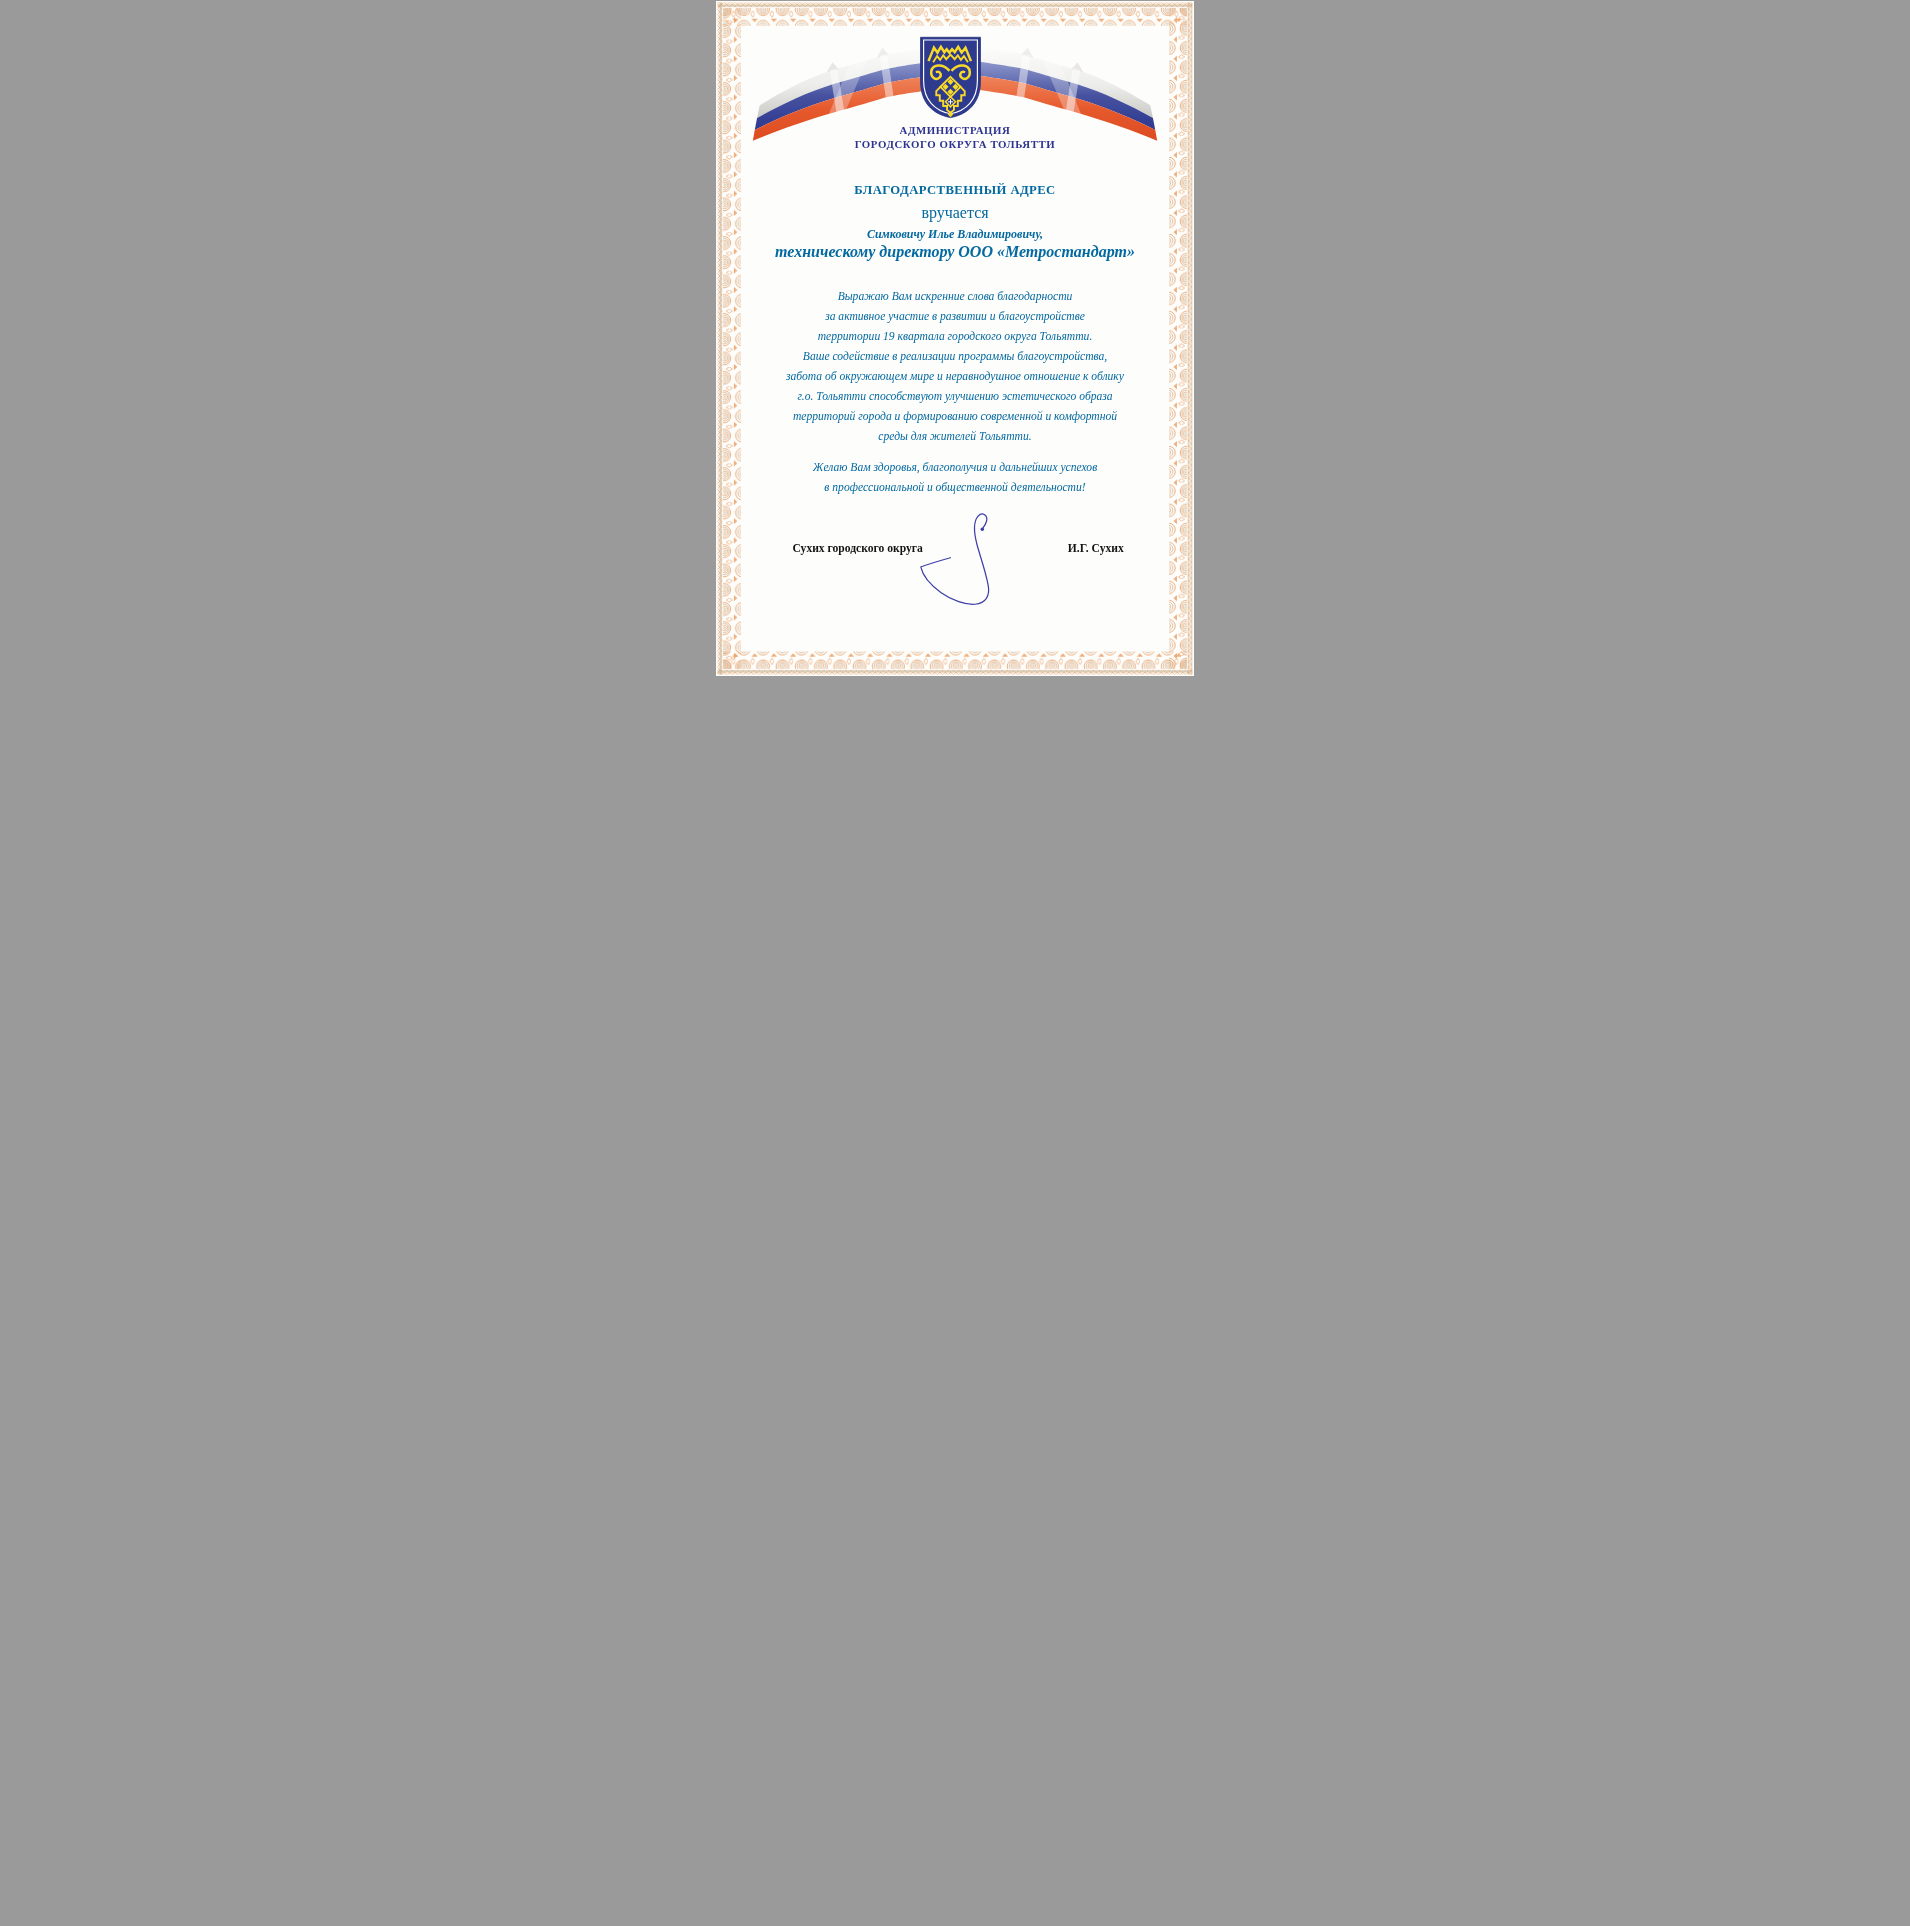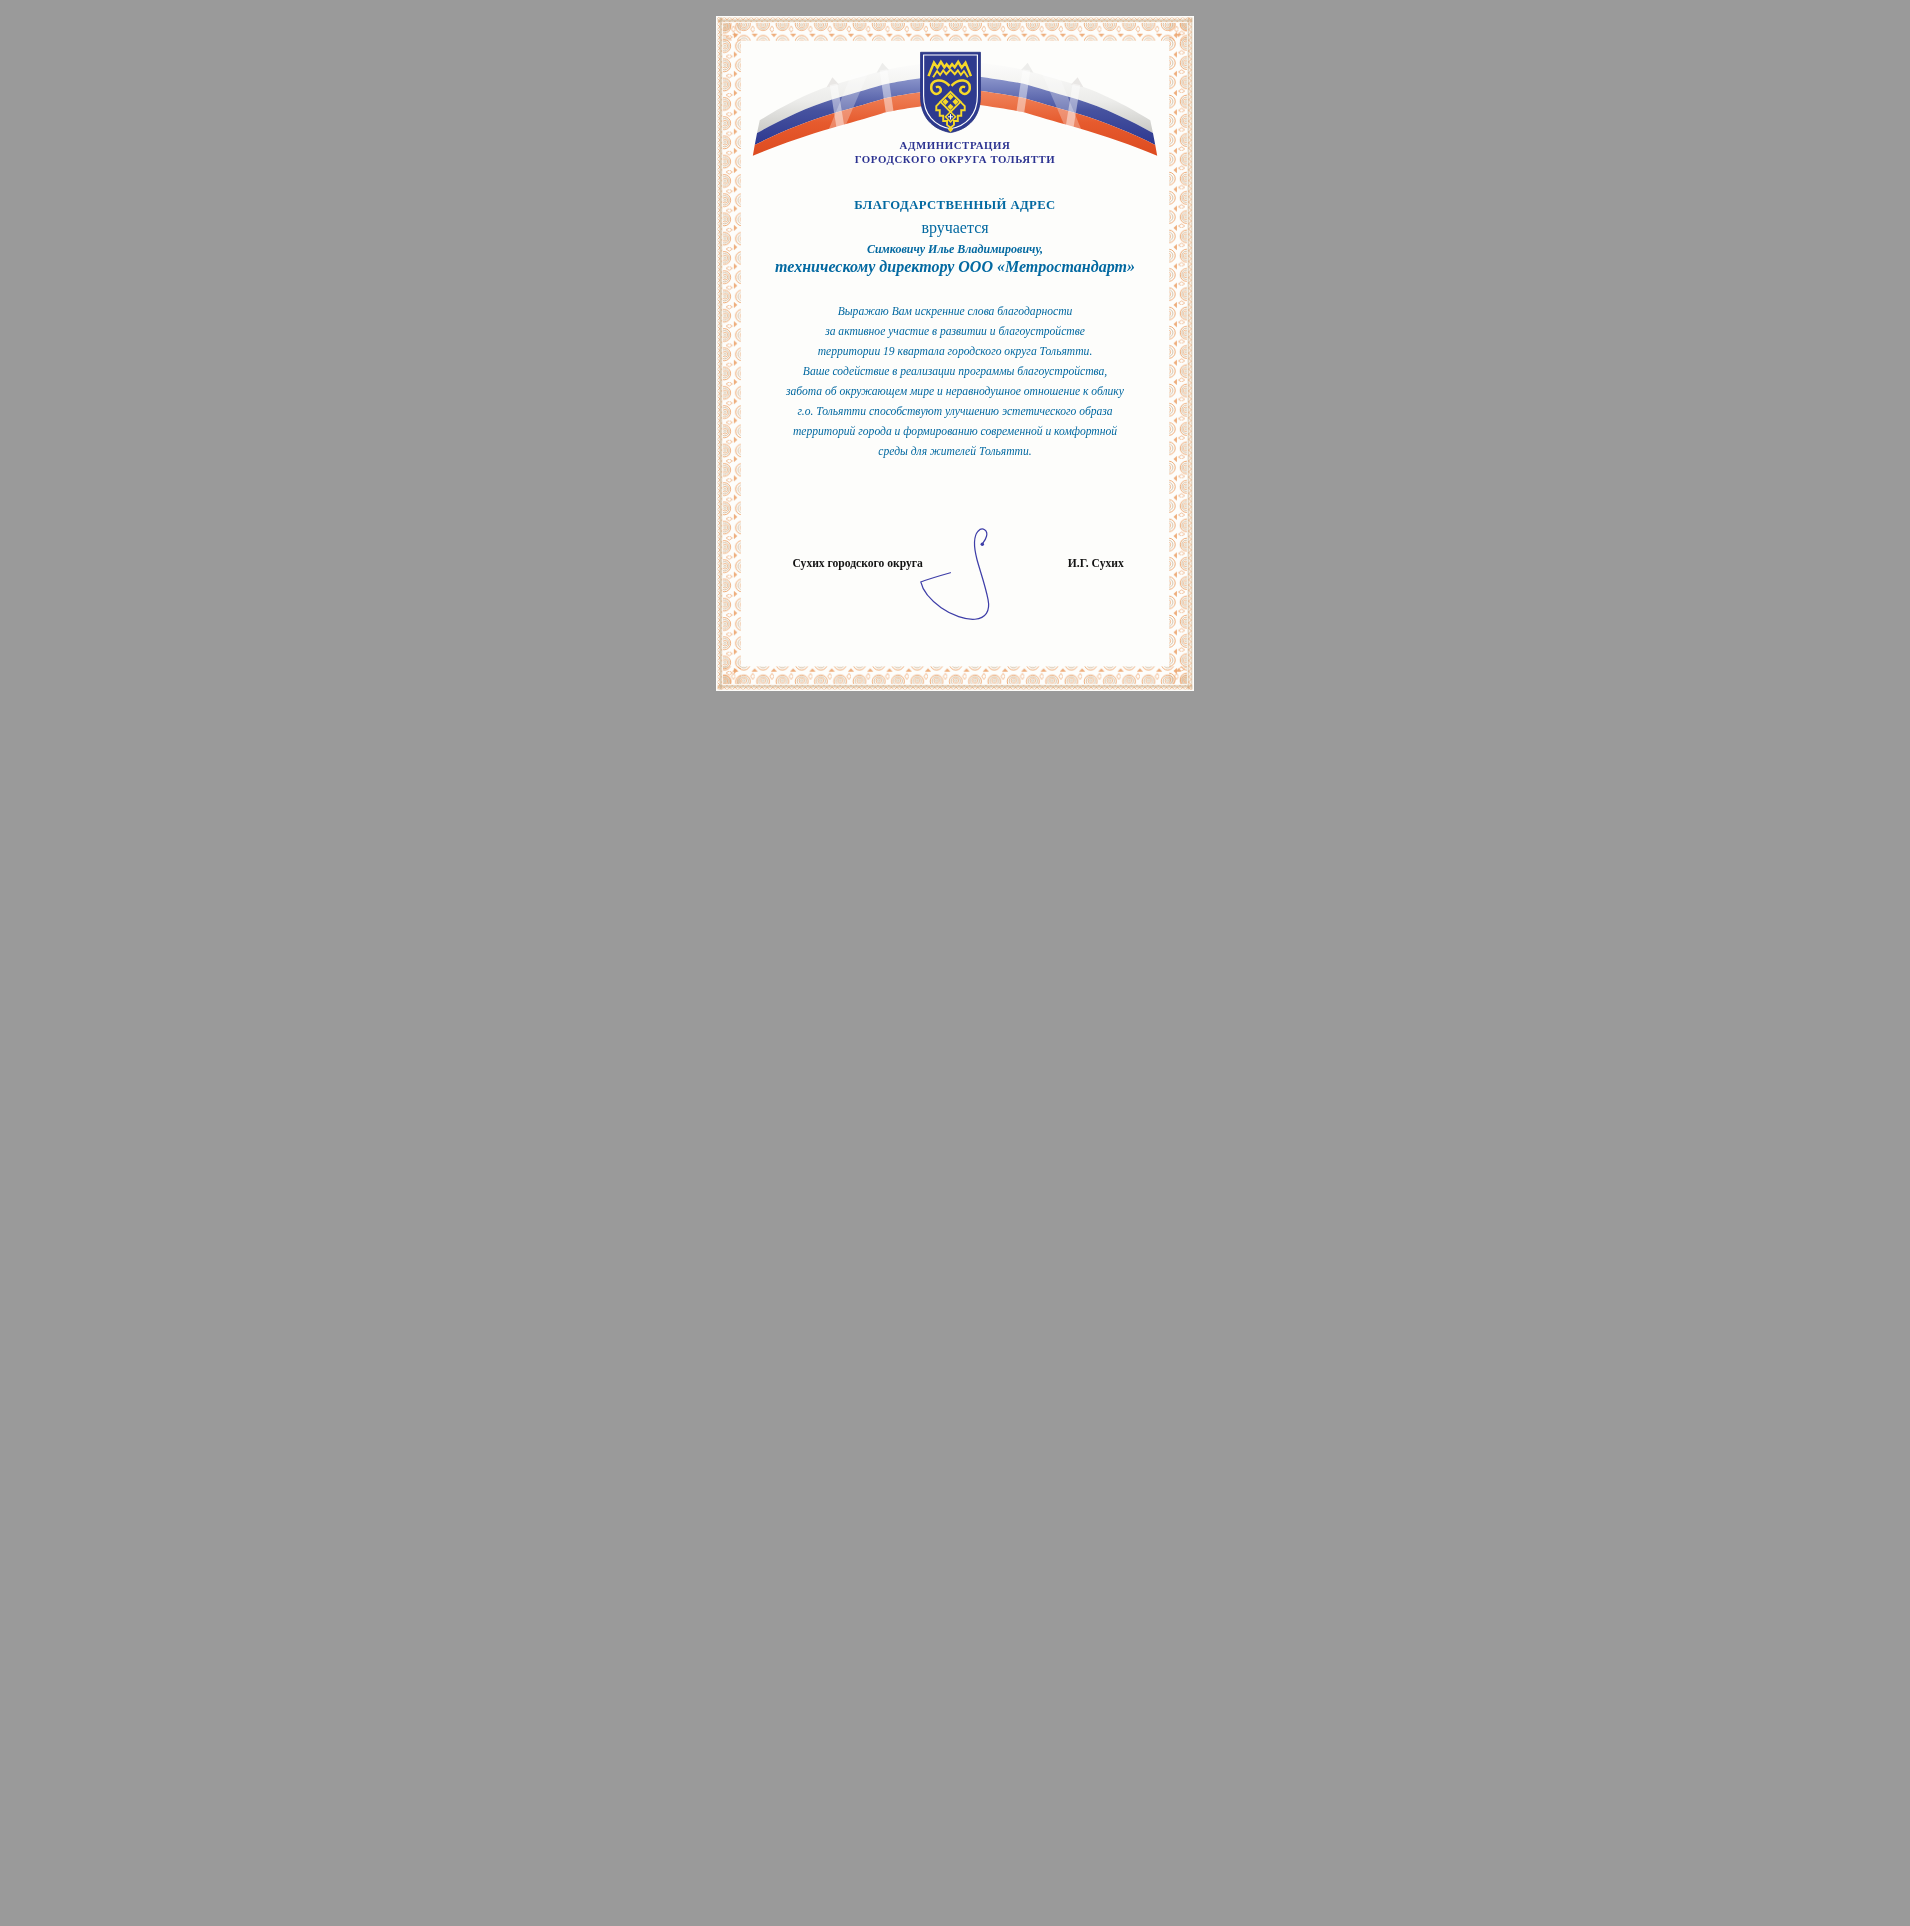--- a/index.html
+++ b/index.html
@@ -1,19 +1,19 @@
 <!DOCTYPE html>
 <html lang="ru" style="font-size:6.2px"><head>
 <meta charset="utf-8">
 <style>
   html,body{margin:0;padding:0;background:#9a9a9a;}
   .page{
     position:relative;
     width:478px;height:675px;
-    margin:16px auto;
+    margin:1px auto;
     background:#fdfdfb;
     overflow:hidden;
     font-family:"Liberation Serif", serif;
   }
   .layer{position:absolute;left:0;top:0;}
   svg{display:block;}
   .txt{position:absolute;left:27px;right:27px;text-align:center;color:#0369a1;}
   .org-block{top:122px;line-height:14.3px;font-size:10.8px;font-weight:bold;
              color:#2c3391;letter-spacing:0.6px;}
   .doc-title{top:183px;font-size:12.7px;font-weight:bold;letter-spacing:0.4px;line-height:13px;}
@@ -162,20 +162,24 @@
     <div>Выражаю Вам искренние слова благодарности</div>
     <div>за активное участие в развитии и благоустройстве</div>
     <div>территории 19 квартала городского округа Тольятти.</div>
     <div>Ваше содействие в реализации программы благоустройства,</div>
     <div>забота об окружающем мире и неравнодушное отношение к облику</div>
     <div>г.о. Тольятти способствуют улучшению эстетического образа</div>
     <div>территорий города и формированию современной и комфортной</div>
     <div>среды для жителей Тольятти.</div>
   </div>
 
+  <div class="txt wish-block">
+    <div>Желаю Вам здоровья, благополучия и дальнейших успехов</div>
+    <div>в профессиональной и общественной деятельности!</div>
+  </div>
 
   <div class="sig-row">
     <span class="sig-title">Сухих городского округа</span>
     <span class="sig-name">И.Г. Сухих</span>
   </div>
 
   <svg class="layer" style="left:0;top:501px" width="478" height="123" viewBox="0 1300 1240 320" aria-hidden="true">
     <path d="M608,1445 C583,1452 552,1461 531,1469
              C536,1492 556,1516 584,1536
              C612,1556 648,1568 672,1566

